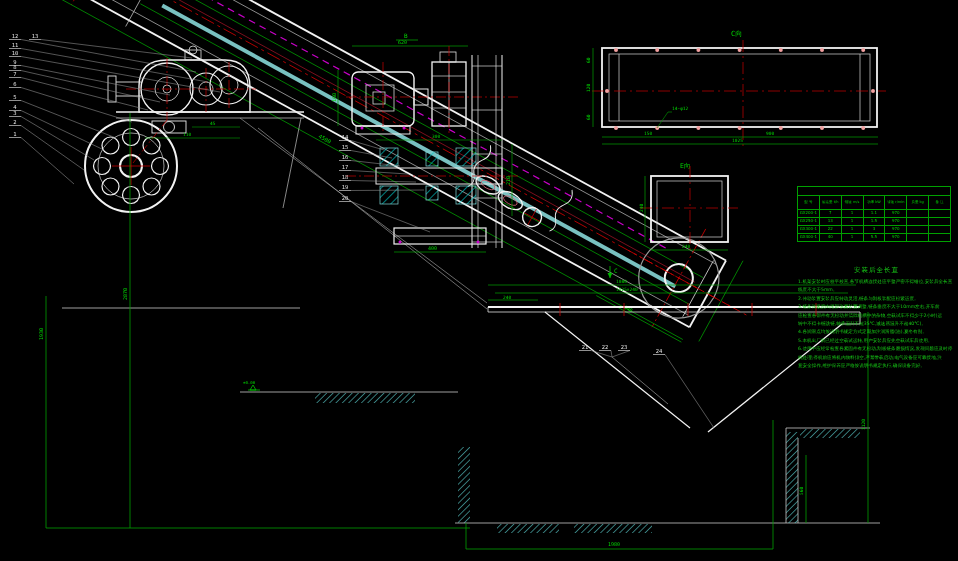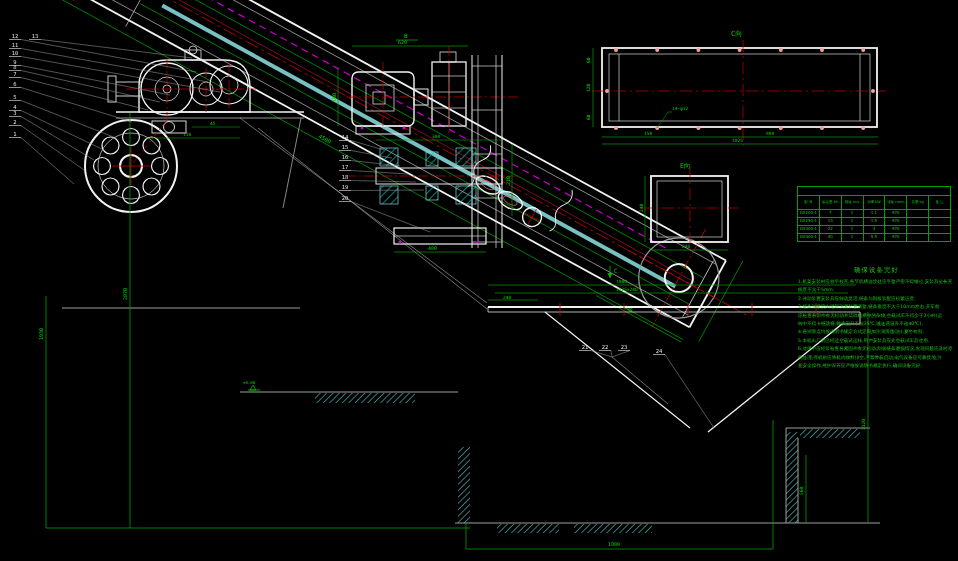--- a/index.html
+++ b/index.html
@@ -437,21 +437,21 @@
           <td>1</td>
           <td>5.5</td>
           <td>970</td>
           <td></td>
           <td></td>
         </tr>
       </tbody>
 </table>
 
 <div class="notes">
-  <div class="notes-title">确保设备完好</div>
+  <div class="notes-title">安装后全长直</div>
   <div id="notes-lines">
         <div class="note-line">1.机架安装时应校平校直,各节机槽连接处应平整严密不得错位,安装后全长直</div>
         <div class="note-line">  线度不大于5mm。</div>
         <div class="note-line">2.传动装置安装后应转动灵活,链条与刮板装配应松紧适度。</div>
         <div class="note-line">3.链条张紧度由尾部张紧装置调整,链条垂度不大于10mm左右,开车前</div>
         <div class="note-line">  应检查各部件有无松动并清除机槽中的杂物,空载试车不得少于2小时(运</div>
         <div class="note-line">  转中不得卡链跳链,轴承温升不超35℃,减速器温升不超40℃)。</div>
         <div class="note-line">4.各润滑点均按说明书规定方式定期加注润滑脂(油),夏冬有别。</div>
         <div class="note-line">5.本机出厂前已经过空载试运转,用户安装后应先空载试车后使用。</div>
         <div class="note-line">6.使用中应经常检查各紧固件有无松动,刮板链条磨损情况,发现问题应及时停</div>

